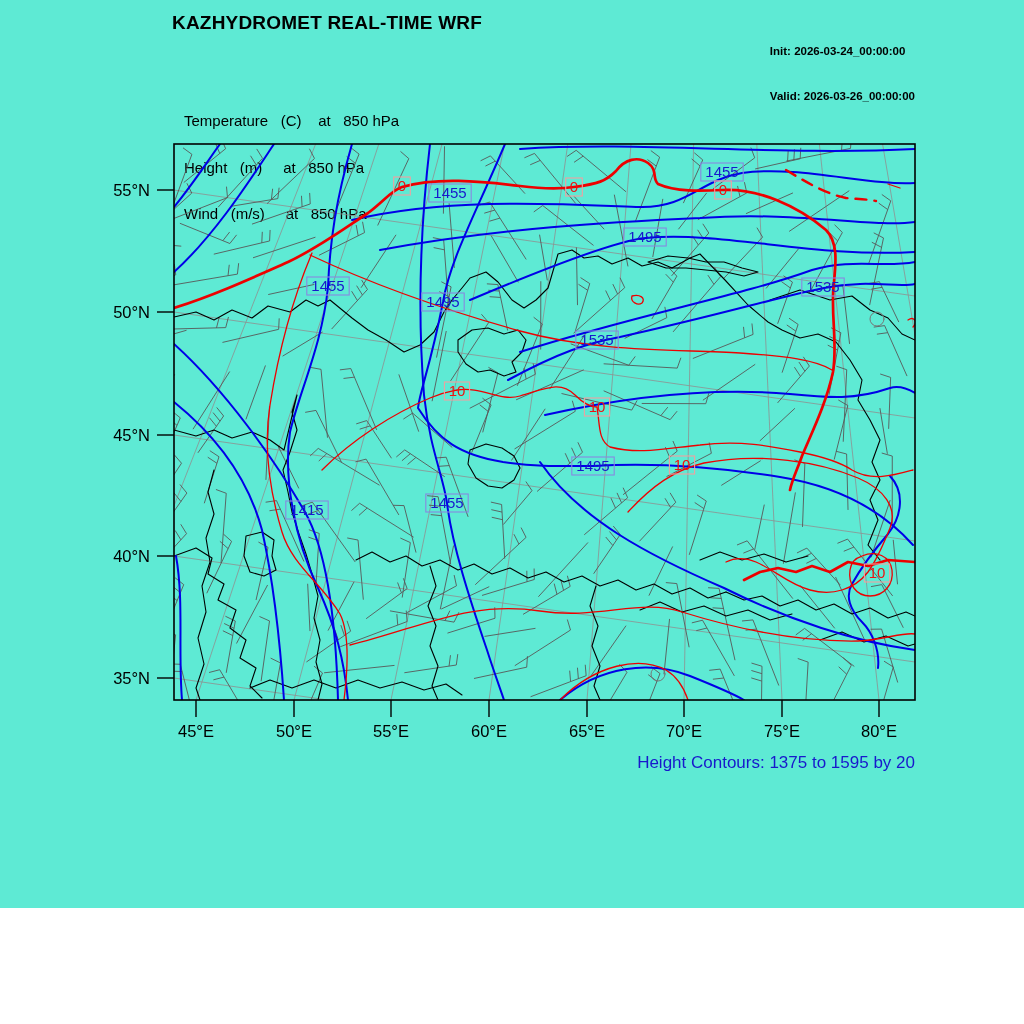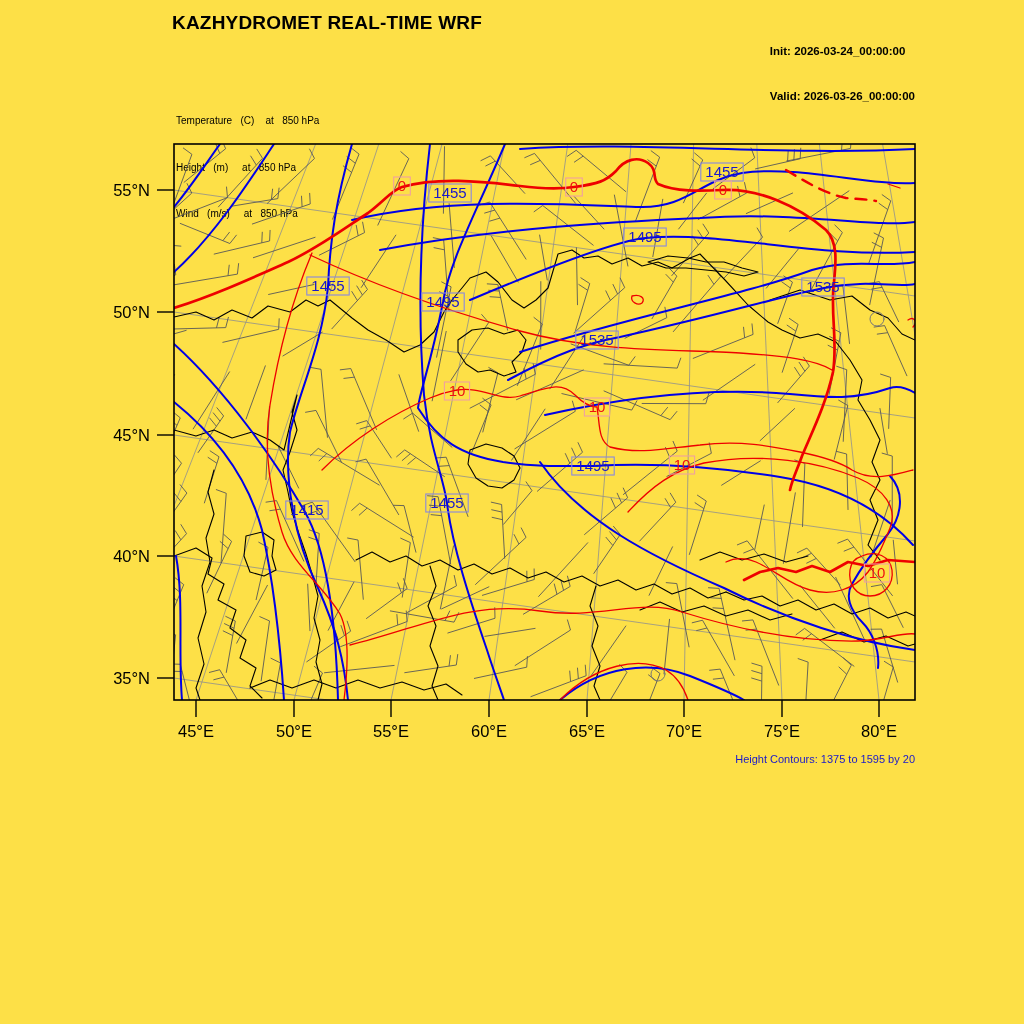--- a/index.html
+++ b/index.html
@@ -1,24 +1,24 @@
 <!DOCTYPE html>
 <html><head>
 <meta charset="utf-8">
 <style>
   html,body{margin:0;padding:0;background:#ffffff;}
-  #canvas{position:relative;width:1024px;height:1024px;background:#fde047;overflow:hidden;
+  #canvas{position:relative;width:1024px;height:908px;background:#5eead4;overflow:hidden;
           font-family:"Liberation Sans", sans-serif;}
   #page-title{position:absolute;left:172px;top:12px;font-size:19px;font-weight:bold;color:#000;
               letter-spacing:0.2px;white-space:pre;}
   #run-info{position:absolute;right:109px;top:14px;font-size:11.5px;font-weight:bold;
             color:#000;line-height:15px;white-space:pre;}
-  #var-legend{position:absolute;left:176px;top:82px;font-size:10px;color:#000;line-height:15.5px;
+  #var-legend{position:absolute;left:184px;top:82px;font-size:15px;color:#000;line-height:15.5px;
               white-space:pre;}
-  .footer-caption{position:absolute;right:109px;text-align:right;font-size:11px;white-space:pre;margin-left:21px;}
+  .footer-caption{position:absolute;right:109px;text-align:right;font-size:17px;white-space:pre;margin-left:21px;}
   #footer-height{top:753px;}
   #footer-temp{top:780px;}
   svg text{font-family:"Liberation Sans", sans-serif;}
 </style>
 </head>
 <body>
 
 <div id="canvas">
 
   <div id="page-title">KAZHYDROMET REAL-TIME WRF</div>

